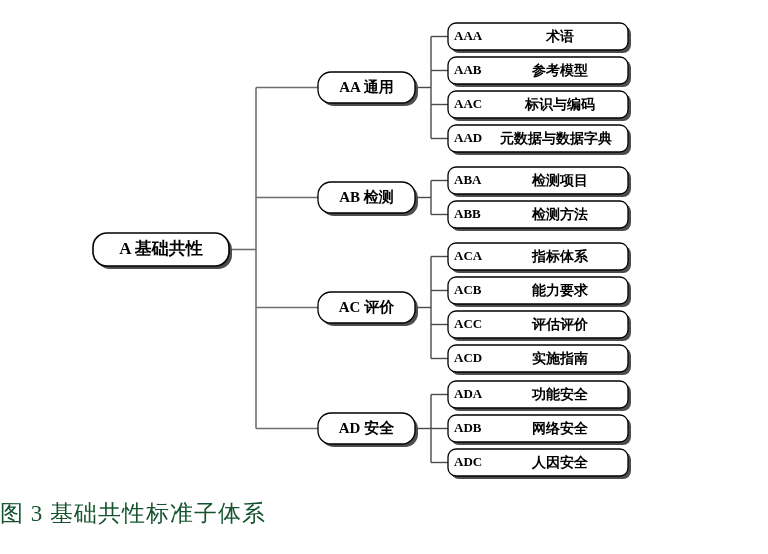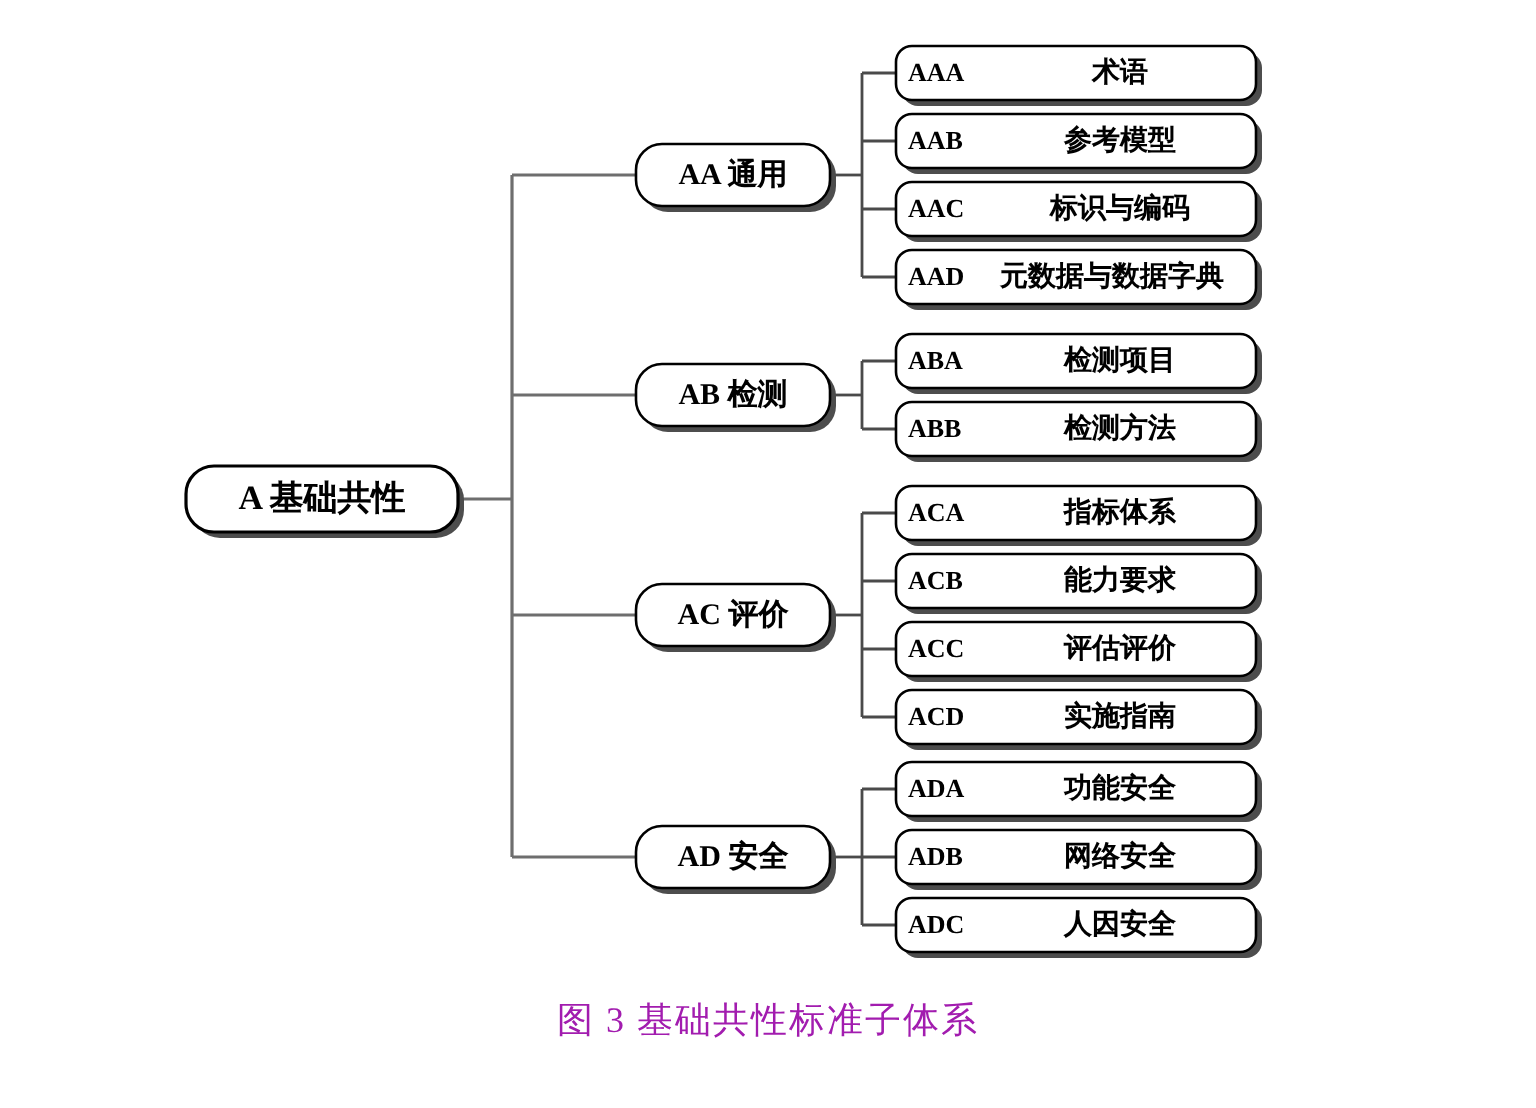--- a/index.html
+++ b/index.html
@@ -79,24 +79,24 @@
     font-family: "Liberation Serif", serif;
     font-size: 14px;
     font-weight: bold;
     text-anchor: middle;
     dominant-baseline: middle;
   }
   .caption {
     position: absolute;
     left: 0;
     width: 768px;
-    text-align: center;
-    font-family: "Liberation Serif", serif;
-    font-size: 18px;
-    color: #a21caf;
+    text-align: left;
+    font-family: "Liberation Serif", serif;
+    font-size: 23px;
+    color: #14532d;
     letter-spacing: 1px;
   }
 </style>
 </head>
 <body>
 
 <div id="diagram-root">
   <svg id="tree-svg" viewBox="0 0 768 554" xmlns="http://www.w3.org/2000/svg">
     <g id="connectors-layer">
         <path d="M 431 36.5 L 431 138.5" class="connector"></path>

